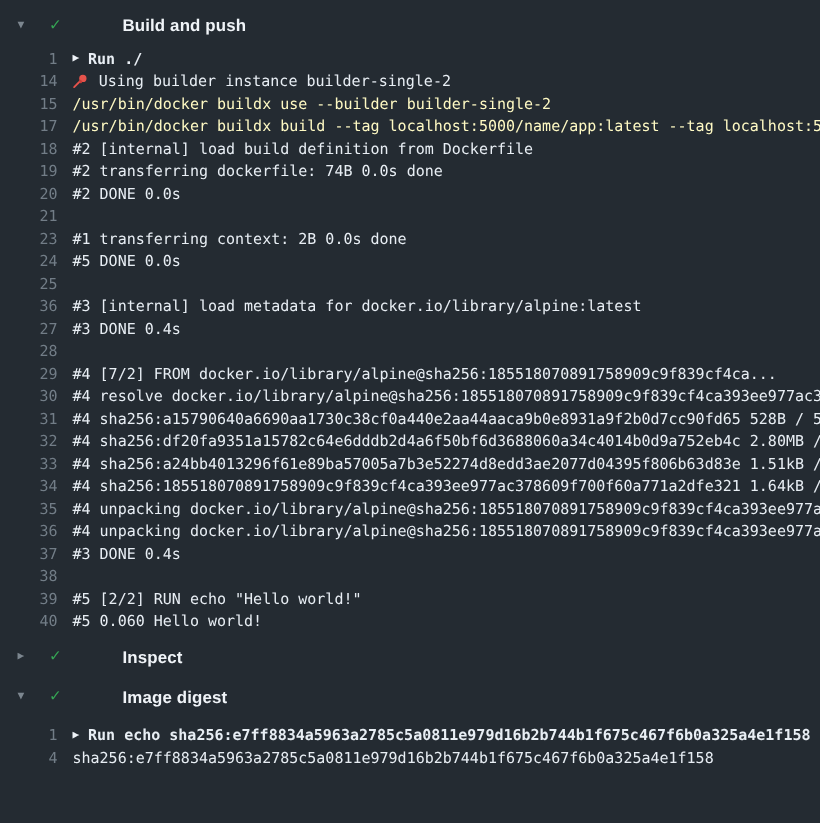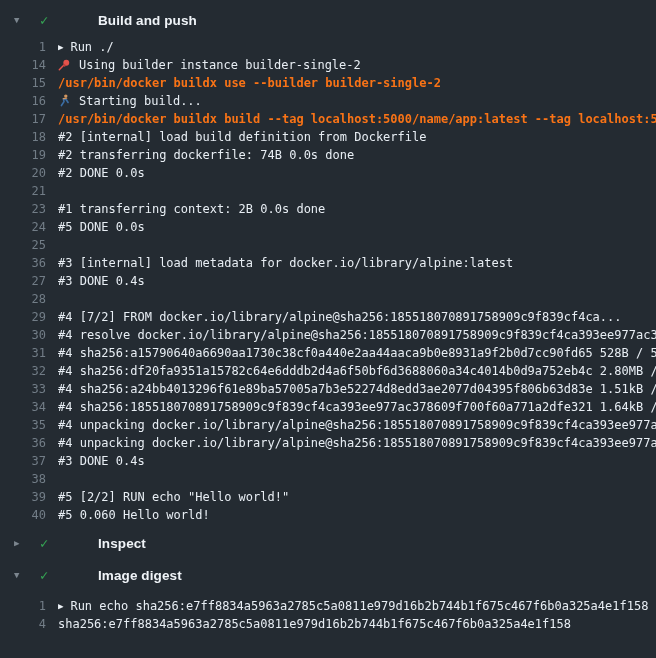--- a/index.html
+++ b/index.html
@@ -60,22 +60,22 @@
     display: inline-block;
     width: 46px;
     text-align: right;
     color: #727d87;
     vertical-align: top;
   }
   .txt {
     color: #e8eef4;
     margin-left: 12px;
   }
-  .log-row.command .txt { color: #f97316; font-weight: 700; }
-  .log-row.group .txt { font-weight: normal; margin-left: 0; }
+  .log-row.command .txt { color: #fef9c3; font-weight: 400; }
+  .log-row.group .txt { font-weight: bold; margin-left: 0; }
   .row-tri {
     display: inline-block;
     color: #eef3f8;
     font-size: 9px;
     margin-left: 12px;
     margin-right: 7px;
     vertical-align: top;
   }
   .emoji-icon {
     display: inline-block;
@@ -98,25 +98,20 @@
         <span class="step-title">Build and push</span>
       </div>
       <div class="log">
         <div class="log-row group"><span class="ln">1</span><span class="row-tri">▶</span><span class="txt">Run ./</span></div>
         <div class="log-row normal has-icon"><span class="ln">14</span><span class="emoji-icon"><svg viewBox="0 0 16 16">
               <circle cx="10.2" cy="5.8" r="3.6" fill="#e5534b"></circle>
               <rect x="6.2" y="7.6" width="3.4" height="2.6" rx="1" transform="rotate(45 7.9 8.9)" fill="#c93c37"></rect>
               <line x1="6.4" y1="9.6" x2="1.6" y2="14.4" stroke="#e5534b" stroke-width="1.8" stroke-linecap="round"></line>
             </svg></span><span class="txt" style="margin-left: 0px;">Using builder instance builder-single-2</span></div>
         <div class="log-row command"><span class="ln">15</span><span class="txt">/usr/bin/docker buildx use --builder builder-single-2</span></div>
-        <div class="log-row normal has-icon"><span class="ln">16</span><span class="emoji-icon"><svg viewBox="0 0 16 16">
-              <circle cx="9.6" cy="2.6" r="2.1" fill="#d29660"></circle>
-              <path d="M4.2 14.2 L7.4 9.4 L6.6 5.8 L10.2 7.0 L12.4 10.4" stroke="#3b6ea5" stroke-width="2" fill="none" stroke-linejoin="round" stroke-linecap="round"></path>
-              <path d="M6.6 5.8 L10.6 5.2" stroke="#d29660" stroke-width="1.6" stroke-linecap="round"></path>
-            </svg></span><span class="txt" style="margin-left: 0px;">Starting build...</span></div>
         <div class="log-row command"><span class="ln">17</span><span class="txt">/usr/bin/docker buildx build --tag localhost:5000/name/app:latest --tag localhost:5000/name/app:1.0.0</span></div>
         <div class="log-row normal"><span class="ln">18</span><span class="txt">#2 [internal] load build definition from Dockerfile</span></div>
         <div class="log-row normal"><span class="ln">19</span><span class="txt">#2 transferring dockerfile: 74B 0.0s done</span></div>
         <div class="log-row normal"><span class="ln">20</span><span class="txt">#2 DONE 0.0s</span></div>
         <div class="log-row empty"><span class="ln">21</span></div>
         <div class="log-row normal"><span class="ln">23</span><span class="txt">#1 transferring context: 2B 0.0s done</span></div>
         <div class="log-row normal"><span class="ln">24</span><span class="txt">#5 DONE 0.0s</span></div>
         <div class="log-row empty"><span class="ln">25</span></div>
         <div class="log-row normal"><span class="ln">36</span><span class="txt">#3 [internal] load metadata for docker.io/library/alpine:latest</span></div>
         <div class="log-row normal"><span class="ln">27</span><span class="txt">#3 DONE 0.4s</span></div>

